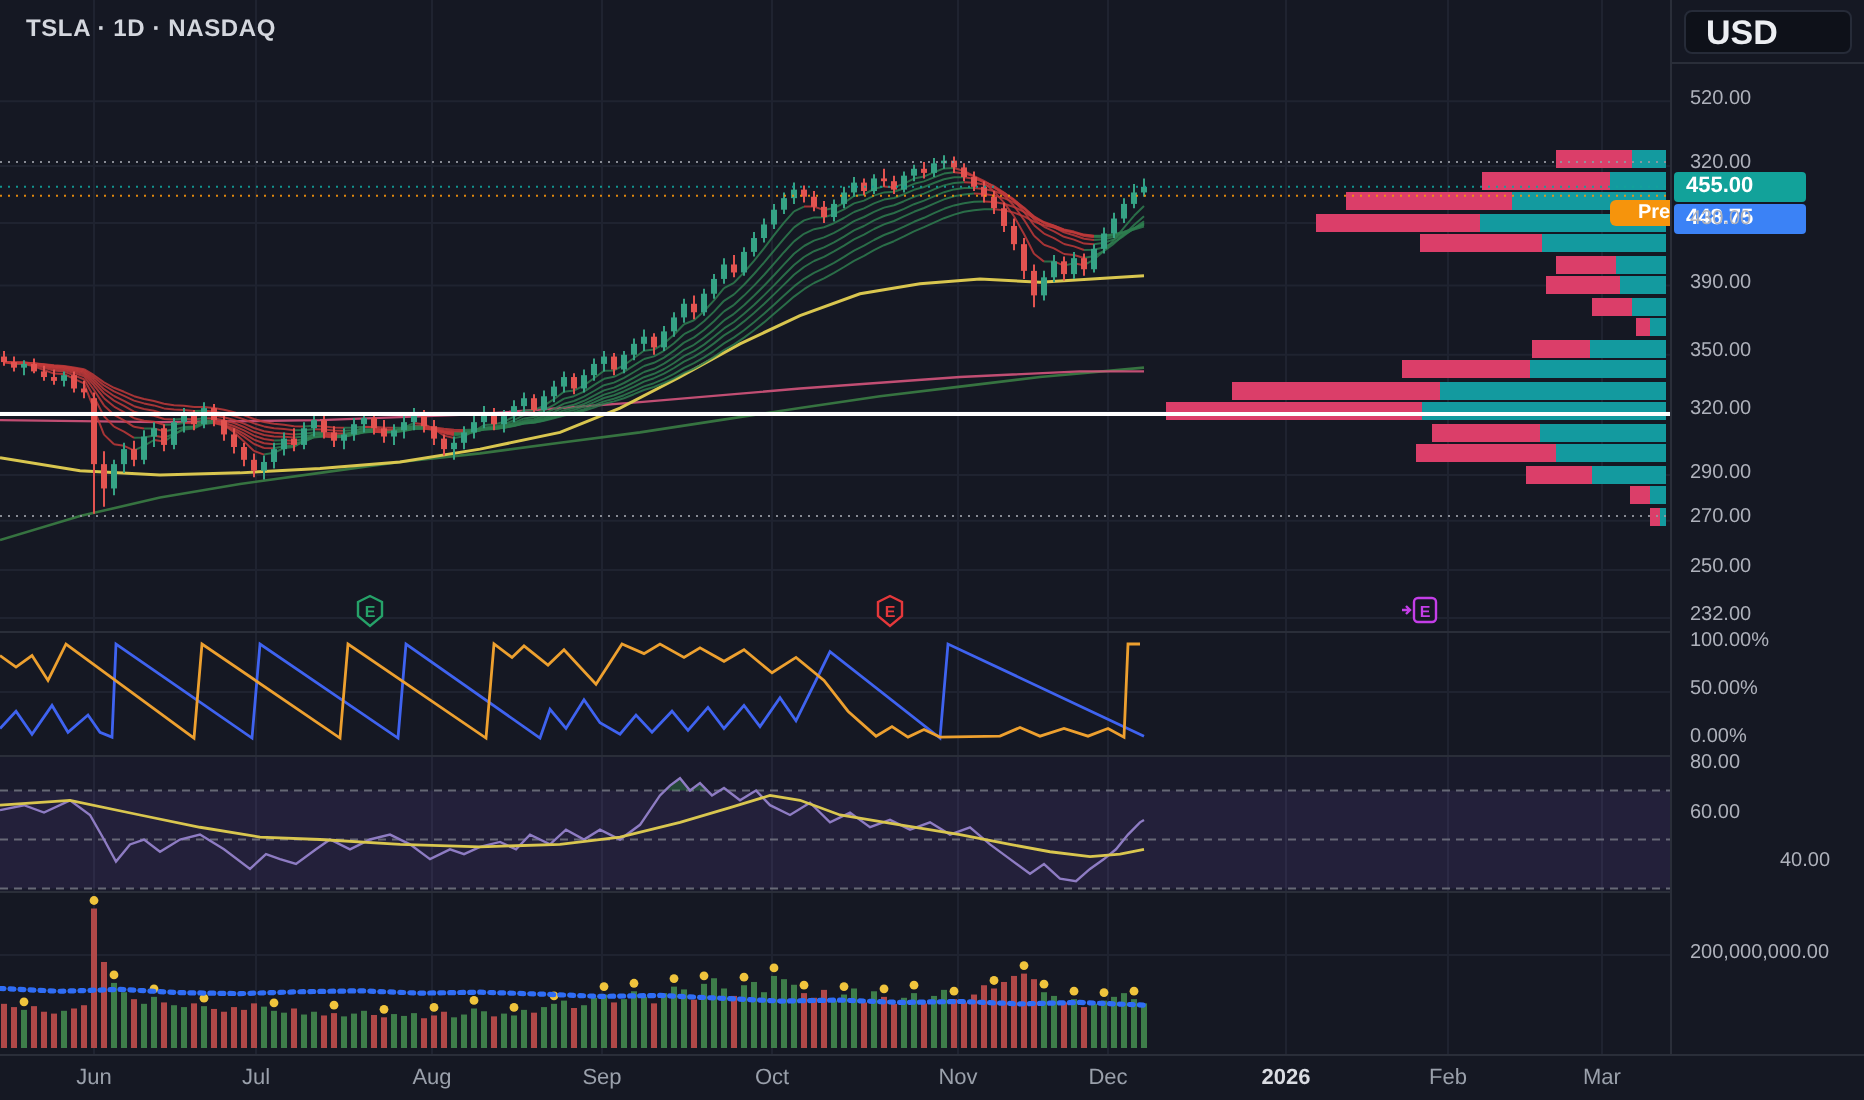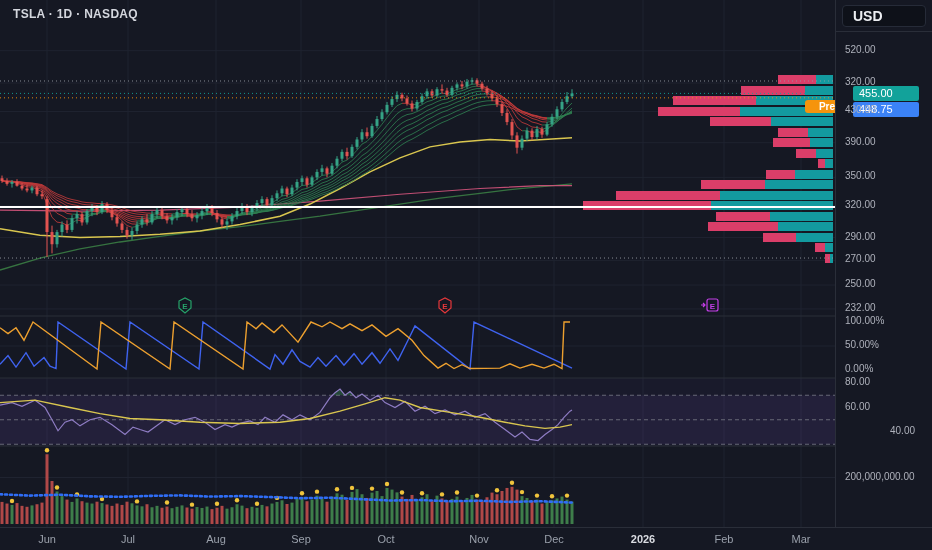--- a/index.html
+++ b/index.html
@@ -5,25 +5,25 @@
   html,body{margin:0;padding:0;background:#151823;width:932px;height:550px;overflow:hidden;
     font-family:"Liberation Sans", sans-serif;-webkit-font-smoothing:antialiased;}
   #app{position:relative;width:932px;height:550px;background:#151823;}
   #chart-svg{position:absolute;left:0;top:0;}
   #symbol-title{position:absolute;left:13px;top:7px;font-size:12px;font-weight:700;
     color:#d4d7de;letter-spacing:.3px;cursor:pointer;}
   #right-axis{position:absolute;left:835px;top:0;width:97px;height:550px;
     border-left:1px solid #2a2e39;background:#151823;cursor:ns-resize;}
   .axlabel{position:absolute;left:9px;font-size:10px;color:#aeb1bb;white-space:nowrap;}
   #usd-btn{position:absolute;left:6px;top:5px;width:84px;height:22px;background:#0e1119;
-    border:1px solid #262b38;border-radius:4px;color:#eceef2;font-size:14px;font-weight:700;
+    border:1px solid #262b38;border-radius:4px;color:#eceef2;font-size:17px;font-weight:700;
     text-align:left;padding-left:10px;font-family:"Liberation Sans",sans-serif;cursor:pointer;}
   #axis-sep{position:absolute;left:0;top:31px;width:97px;height:1px;background:#2a2e39;}
-  .badge{position:absolute;left:17px;width:60px;height:15px;border-radius:2px;color:#fff;
-    font-size:11px;font-weight:400;line-height:15px;padding-left:6px;}
+  .badge{position:absolute;left:1px;width:60px;height:15px;border-radius:2px;color:#fff;
+    font-size:11px;font-weight:700;line-height:15px;padding-left:6px;}
   #price-badge{background:#12a29a;}
   #pre-badge{background:#3b82f6;}
   #pre-pill{position:absolute;width:44px;height:13px;border-radius:3px;background:#f6940c;
     color:#fff;font-size:10px;font-weight:700;line-height:13px;text-align:center;}
   #time-axis{position:absolute;left:0;top:527px;width:932px;height:23px;
     border-top:1px solid #2a2e39;background:#151823;cursor:ew-resize;}
   .tlabel{position:absolute;top:5px;font-size:11px;color:#9aa0ab;transform:translateX(-50%);}
   .tlabel.major{color:#dadce2;font-weight:700;}
 </style>
 </head>

